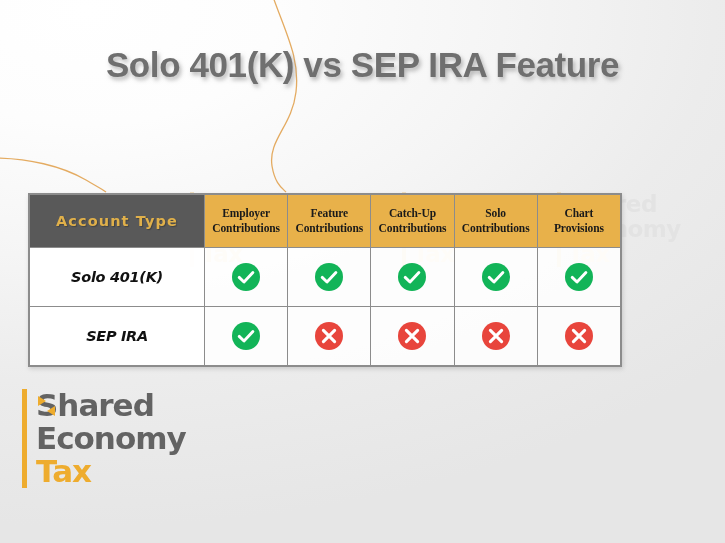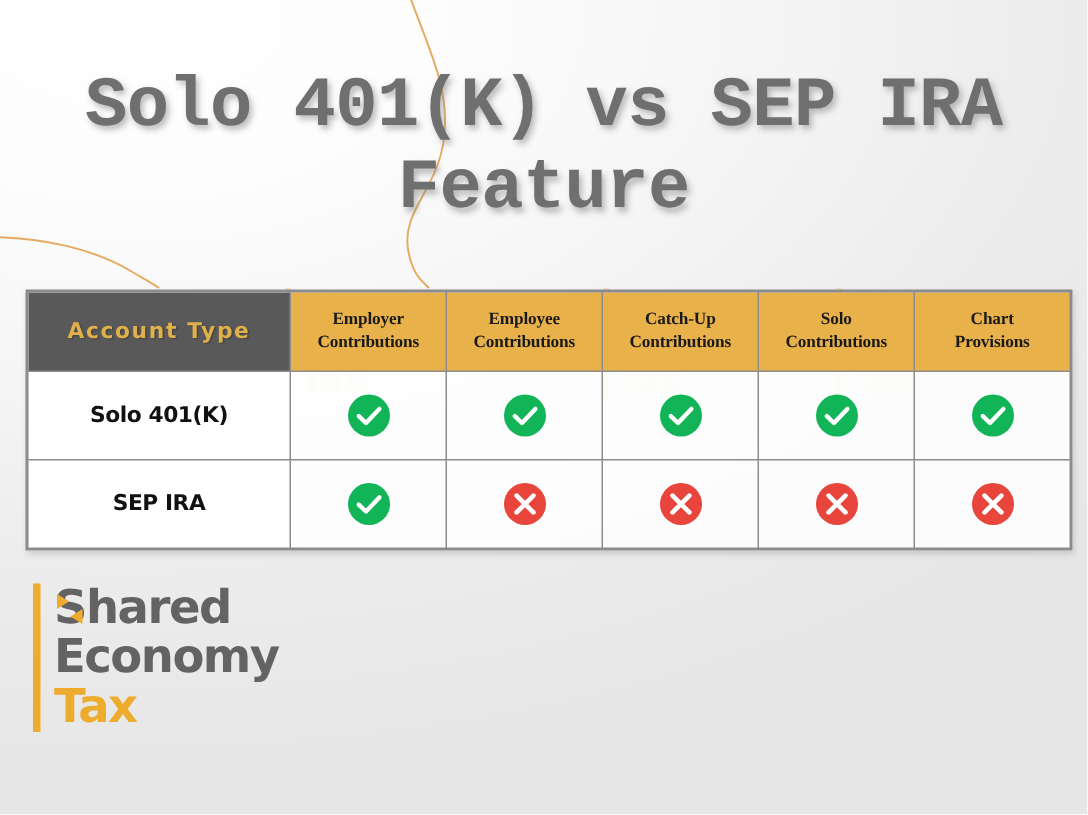--- a/index.html
+++ b/index.html
@@ -38,22 +38,22 @@
   .title-block {
     position: absolute;
     left: 0;
     top: 44px;
     width: 725px;
     text-align: center;
     line-height: 1.18;
   }
   .title-text {
     display: block;
-    font-family: Liberation Mono, monospace;
-    font-size: 47px;
+    font-family: Liberation Sans, sans-serif;
+    font-size: 35px;
     font-weight: bold;
     letter-spacing: -0.4px;
     color: #6f6f6f;
     text-shadow: 2px 3px 4px rgba(130,130,130,0.55);
     padding: 0 42px;
   }
 
   
   .watermark-layer {
     position: absolute;
@@ -82,23 +82,23 @@
     font-size: 23px;
     line-height: 25px;
     letter-spacing: -0.5px;
   }
   .wm .wm-l1, .wm .wm-l2 { color: #e3e3e3; display: block; }
   .wm .wm-l3 { color: #f7e6cb; display: block; }
 
   
   .table-wrap {
     position: absolute;
-    left: 17px;
+    left: 28px;
     top: 193px;
-    width: 698px;
+    width: 594px;
     border: 1px solid #8c8c8c;
     box-sizing: border-box;
     box-shadow: 1px 2px 4px rgba(120,120,120,0.28);
   }
   table.cmp {
     width: 100%;
     border-collapse: collapse;
     table-layout: fixed;
   }
   table.cmp th, table.cmp td {
@@ -127,20 +127,21 @@
     font-size: 11.5px;
     font-weight: bold;
     line-height: 15px;
     letter-spacing: -0.1px;
   }
   th.head-gold .hl { display: block; }
 
   tbody td {
     height: 58px;
     background: rgba(255,255,255,0.86);
+    font-style: italic;
   }
   td.row-label {
     font-family: "DejaVu Sans", sans-serif;
     font-size: 14.5px;
     font-weight: bold;
     color: #111111;
     letter-spacing: -0.3px;
     background: rgba(255,255,255,0.96);
   }
 
@@ -238,21 +239,21 @@
       <thead>
         <tr>
           <th class="head-account">
             <span>Account Type</span>
           </th>
           <th class="head-gold">
             <span class="hl">Employer</span>
             <span class="hl">Contributions</span>
           </th>
           <th class="head-gold">
-            <span class="hl">Employee</span>
+            <span class="hl">Feature</span>
             <span class="hl">Contributions</span>
           </th>
           <th class="head-gold">
             <span class="hl">Catch-Up</span>
             <span class="hl">Contributions</span>
           </th>
           <th class="head-gold">
             <span class="hl">Solo</span>
             <span class="hl">Contributions</span>
           </th>

